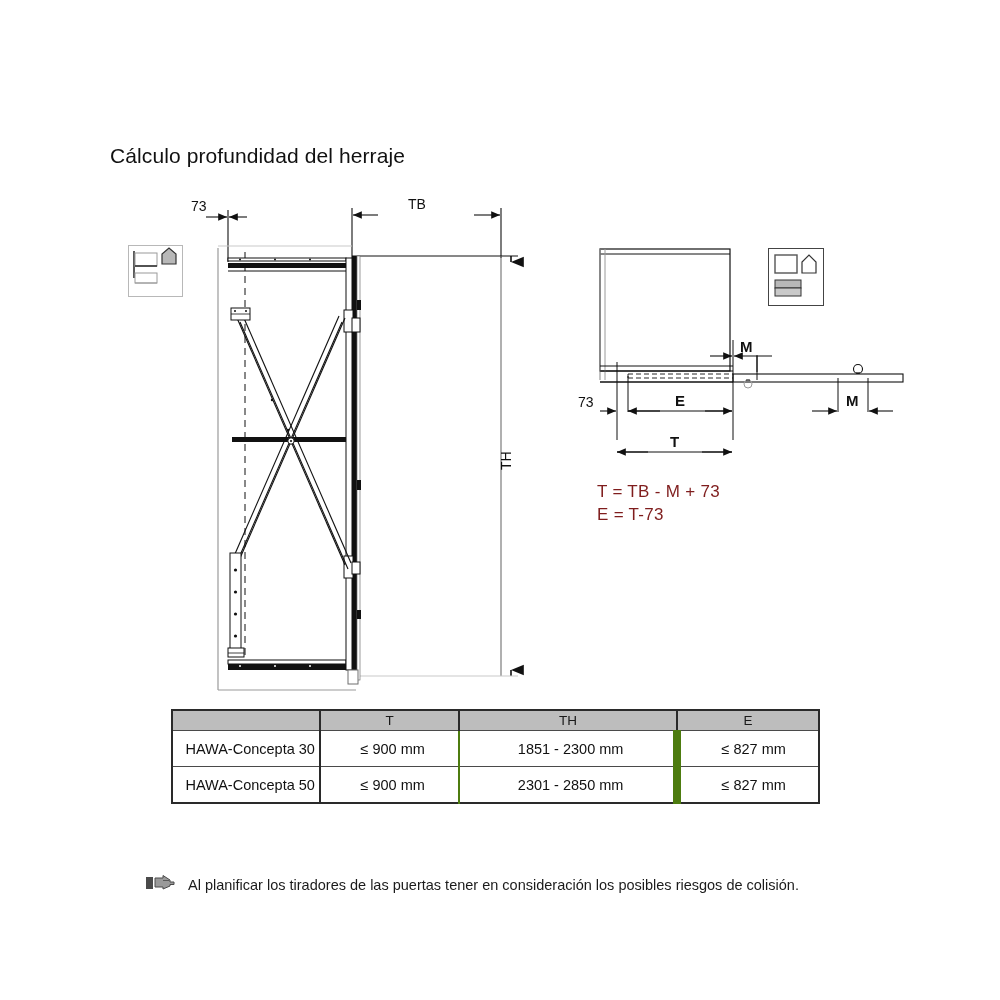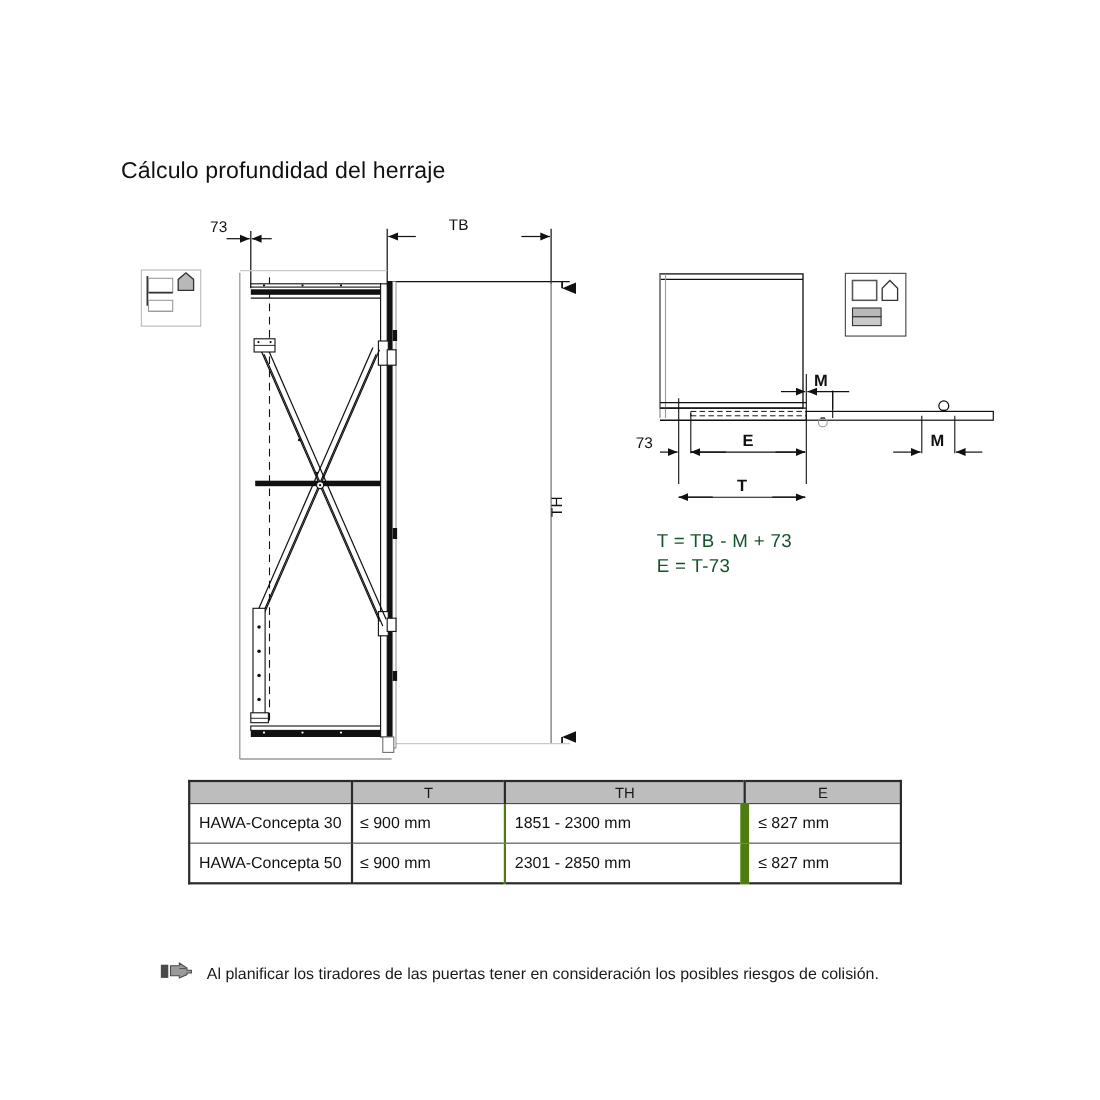--- a/index.html
+++ b/index.html
@@ -60,20 +60,21 @@
   .spec-table thead th {
     background: #bdbdbd;
     height: 19px;
     text-align: center;
     font-size: 13.5px;
     color: #1a1a1a;
     border-bottom: 1px solid #4a4a4a;
   }
   .spec-table tbody td {
     height: 35px;
+    text-align: center;
   }
   .cell-pad { padding-left: 8px; display:block; }
   .cell-pad-r { padding-left: 6px; display:block; }
   .col-name  { width: 148px; }
   .col-t     { width: 139px; }
   .col-th    { width: 220px; }
   .col-e     { width: 142px; }
   .spec-table tbody tr td:first-child { border-right: 2px solid #2a2a2a; }
   .spec-table tbody tr td:nth-child(2) { border-right: 2px solid #4d7c0f; margin-top: 20px; }
   .spec-table tbody tr td:nth-child(3) { border-right: 8px solid #4d7c0f; }
@@ -97,21 +98,21 @@
     color: #1b1b1b;
     white-space: nowrap;
   }
   
   .formula-block {
     position: absolute;
     left: 597px;
     top: 480px;
     font-size: 17px;
     line-height: 23px;
-    color: #14532d;
+    color: #7f1d1d;
     letter-spacing: 0.3px;
     white-space: nowrap;
   }
   .dim-label {
     position: absolute;
     font-size: 14px;
     color: #111;
     white-space: nowrap;
   }
   .dim-label.bold { font-weight: bold; font-size: 15px; }

